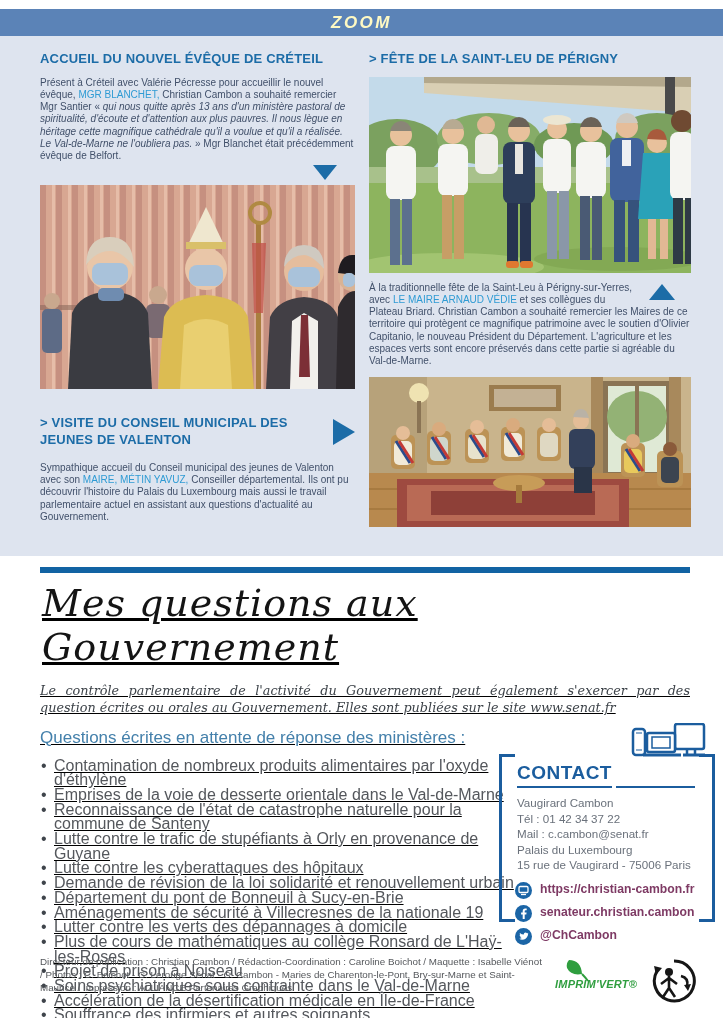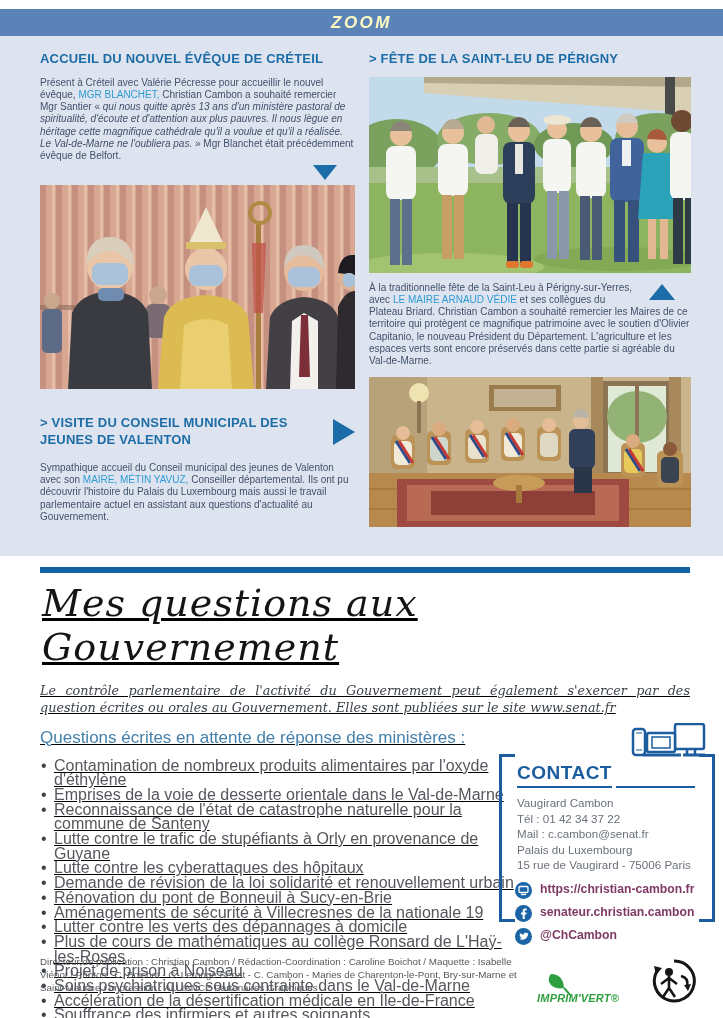--- a/index.html
+++ b/index.html
@@ -58,21 +58,21 @@
                          border-bottom:2px solid #1b5d9e; padding-bottom:2px; }
   .contact-head .head-line { flex:1; border-bottom:2px solid #1b5d9e; height:16px; margin-left:4px; }
   .contact-lines { margin:0 14px 9px 18px; }
   .contact-lines div { color:#6a717b; font-size:11.6px; line-height:1.34; }
   .clink { display:flex; align-items:flex-start; gap:8px; margin:0 0 6px 16px; }
   .clink .txt { color:#7e3a64; font-weight:bold; font-size:12.2px; }
 
   
   .page-footer { position:absolute; left:40px; right:26px; bottom:14px; display:flex; justify-content:space-between; align-items:flex-start; }
   .credits { width:505px; color:#55585c; font-size:9.8px; line-height:1.32; }
-  .logos { display:flex; align-items:flex-end; gap:32px; margin-top:2px; }
+  .logos { display:flex; align-items:flex-start; gap:14px; margin-top:2px; }
   .imprim { display:flex; flex-direction:column; align-items:flex-start; }
   .imprim .txt { color:#2f9e3f; font-style:italic; font-weight:bold; font-size:11px; letter-spacing:0.2px; margin-top:-4px; }
 </style>
 </head>
 <body>
 
 <div class="page">
 
   <div class="zoom-band">
     <span>ZOOM</span>
@@ -286,21 +286,21 @@
     <p class="intro">Le contrôle parlementaire de l'activité du Gouvernement peut également s'exercer par des question écrites ou orales au Gouvernement. Elles sont publiées sur le site www.senat.fr</p>
     <h3 class="q-subtitle">Questions écrites en attente de réponse des ministères :</h3>
 
     <ul class="q-list">
       <li>Contamination de nombreux produits alimentaires par l'oxyde d'éthylène</li>
       <li>Emprises de la voie de desserte orientale dans le Val-de-Marne</li>
       <li>Reconnaissance de l'état de catastrophe naturelle pour la commune de Santeny</li>
       <li>Lutte contre le trafic de stupéfiants à Orly en provenance de Guyane</li>
       <li>Lutte contre les cyberattaques des hôpitaux</li>
       <li>Demande de révision de la loi solidarité et renouvellement urbain</li>
-      <li>Rénovation du pont de Bonneuil à Sucy-en-Brie</li>
+      <li>Département du pont de Bonneuil à Sucy-en-Brie</li>
       <li>Aménagements de sécurité à Villecresnes de la nationale 19</li>
       <li>Lutter contre les verts des dépannages à domicile</li>
       <li>Plus de cours de mathématiques au collège Ronsard de L'Haÿ-les-Roses</li>
       <li>Projet de prison à Noiseau</li>
       <li>Soins psychiatriques sous contrainte dans le Val-de-Marne</li>
       <li>Accélération de la désertification médicale en Île-de-France</li>
       <li>Souffrance des infirmiers et autres soignants</li>
       <li>Disparités des tarifs pratiqués par les centres de contrôle technique</li>
       <li>Hausse des tarifs pratiqués par les complémentaires de santé pour les retraités</li>
     </ul>

